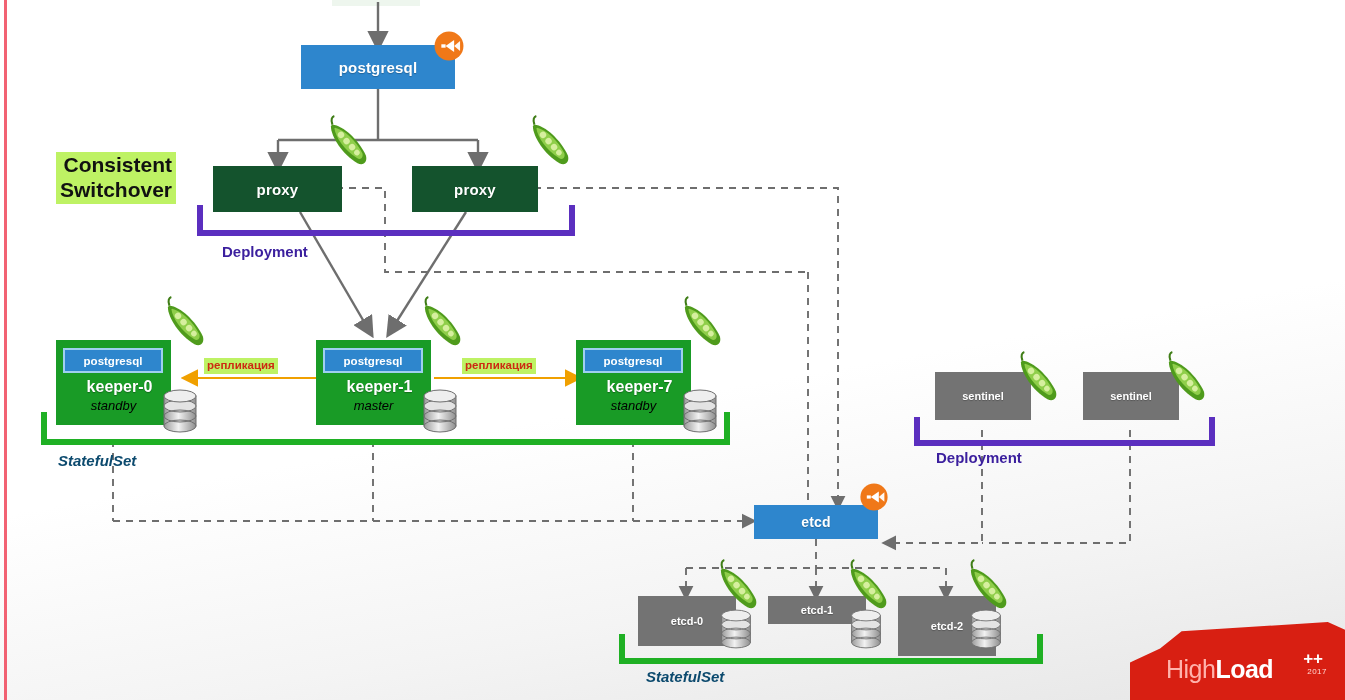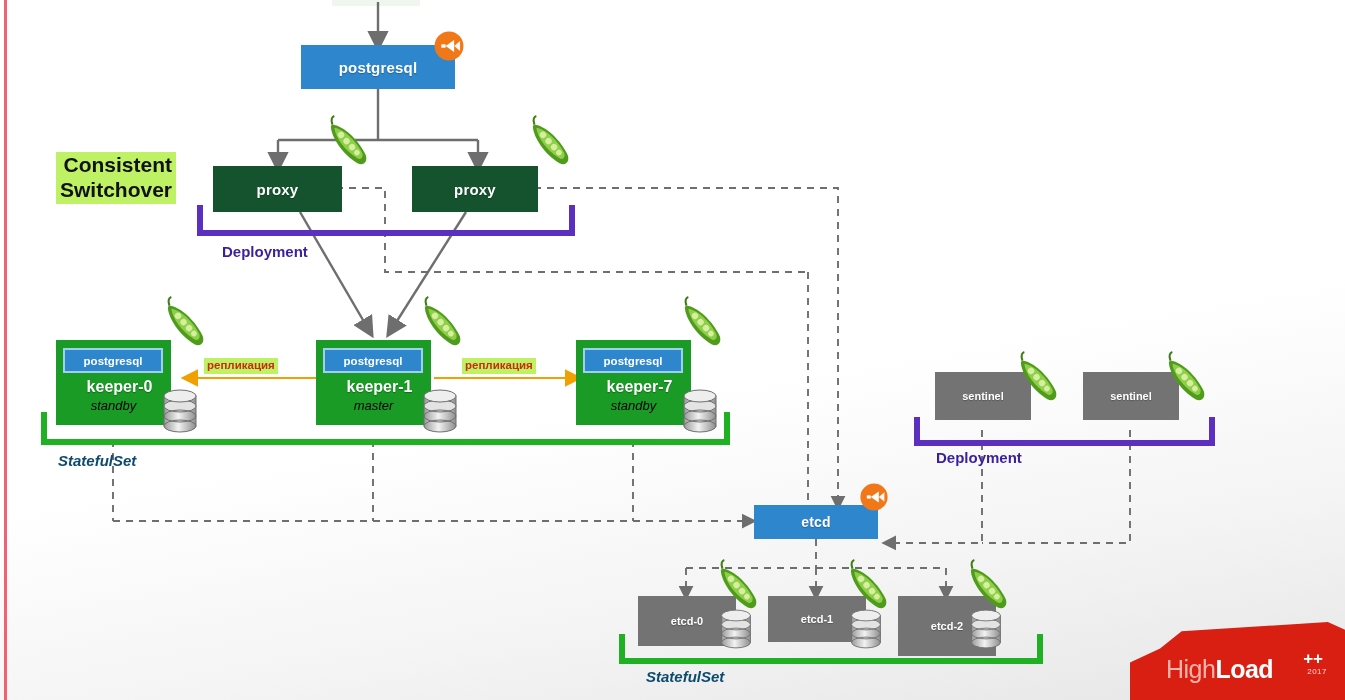--- a/index.html
+++ b/index.html
@@ -208,21 +208,21 @@
     <g fill="#fff">
       <path d="M26 13 L26 27 L16 20 Z"></path>
       <rect x="11" y="18" width="5" height="4"></rect>
       <path d="M26 20 L33 14 L33 26 Z" opacity=".95"></path>
     </g>
   </svg>
 
   <div class="simplebox" style="left:638px;top:596px;width:98px;height:50px;">
     <span>etcd-0</span>
   </div>
-  <div class="simplebox" style="left:768px;top:596px;width:98px;height:46px;">
+  <div class="simplebox" style="left:768px;top:596px;width:98px;height:28px;">
     <span>etcd-1</span>
   </div>
   <div class="simplebox" style="left:898px;top:596px;width:98px;height:60px;">
     <span>etcd-2</span>
   </div>
 
   <div class="grouplabel purple" style="left:222px;top:243px;">Deployment</div>
   <div class="grouplabel green" style="left:58px;top:452px;">StatefulSet</div>
   <div class="grouplabel purple" style="left:936px;top:449px;">Deployment</div>
   <div class="grouplabel green" style="left:646px;top:668px;">StatefulSet</div>

